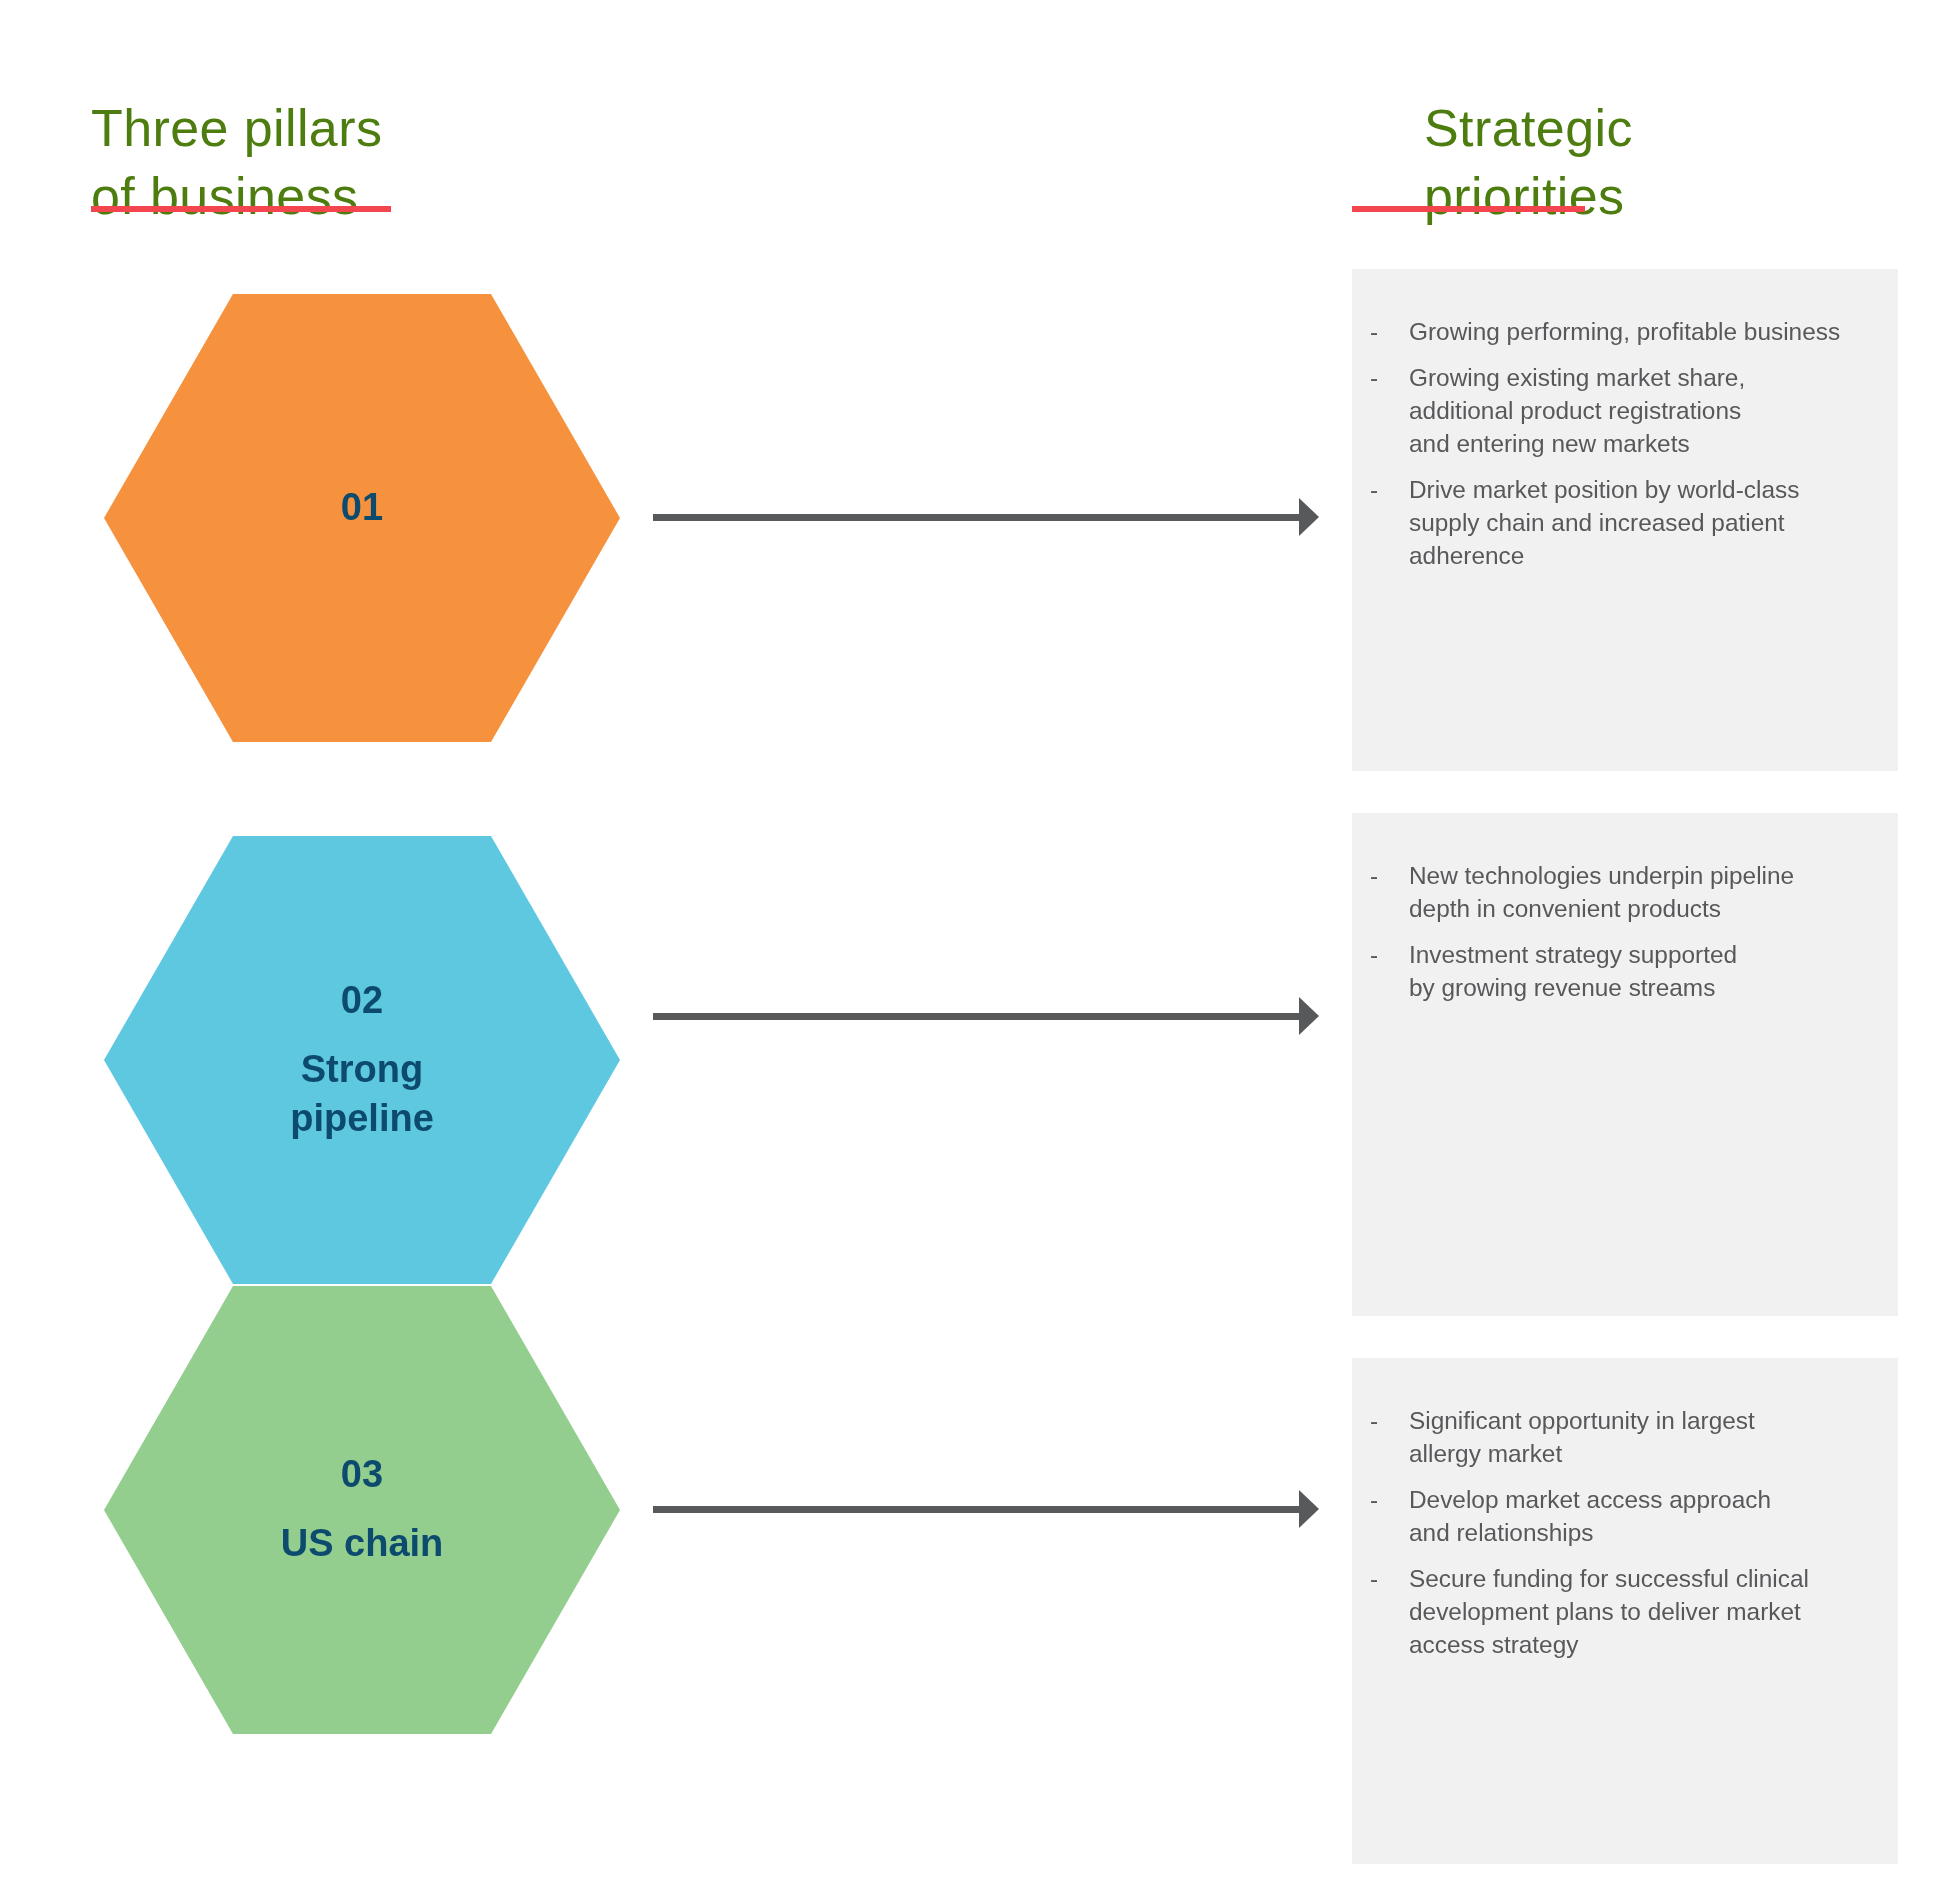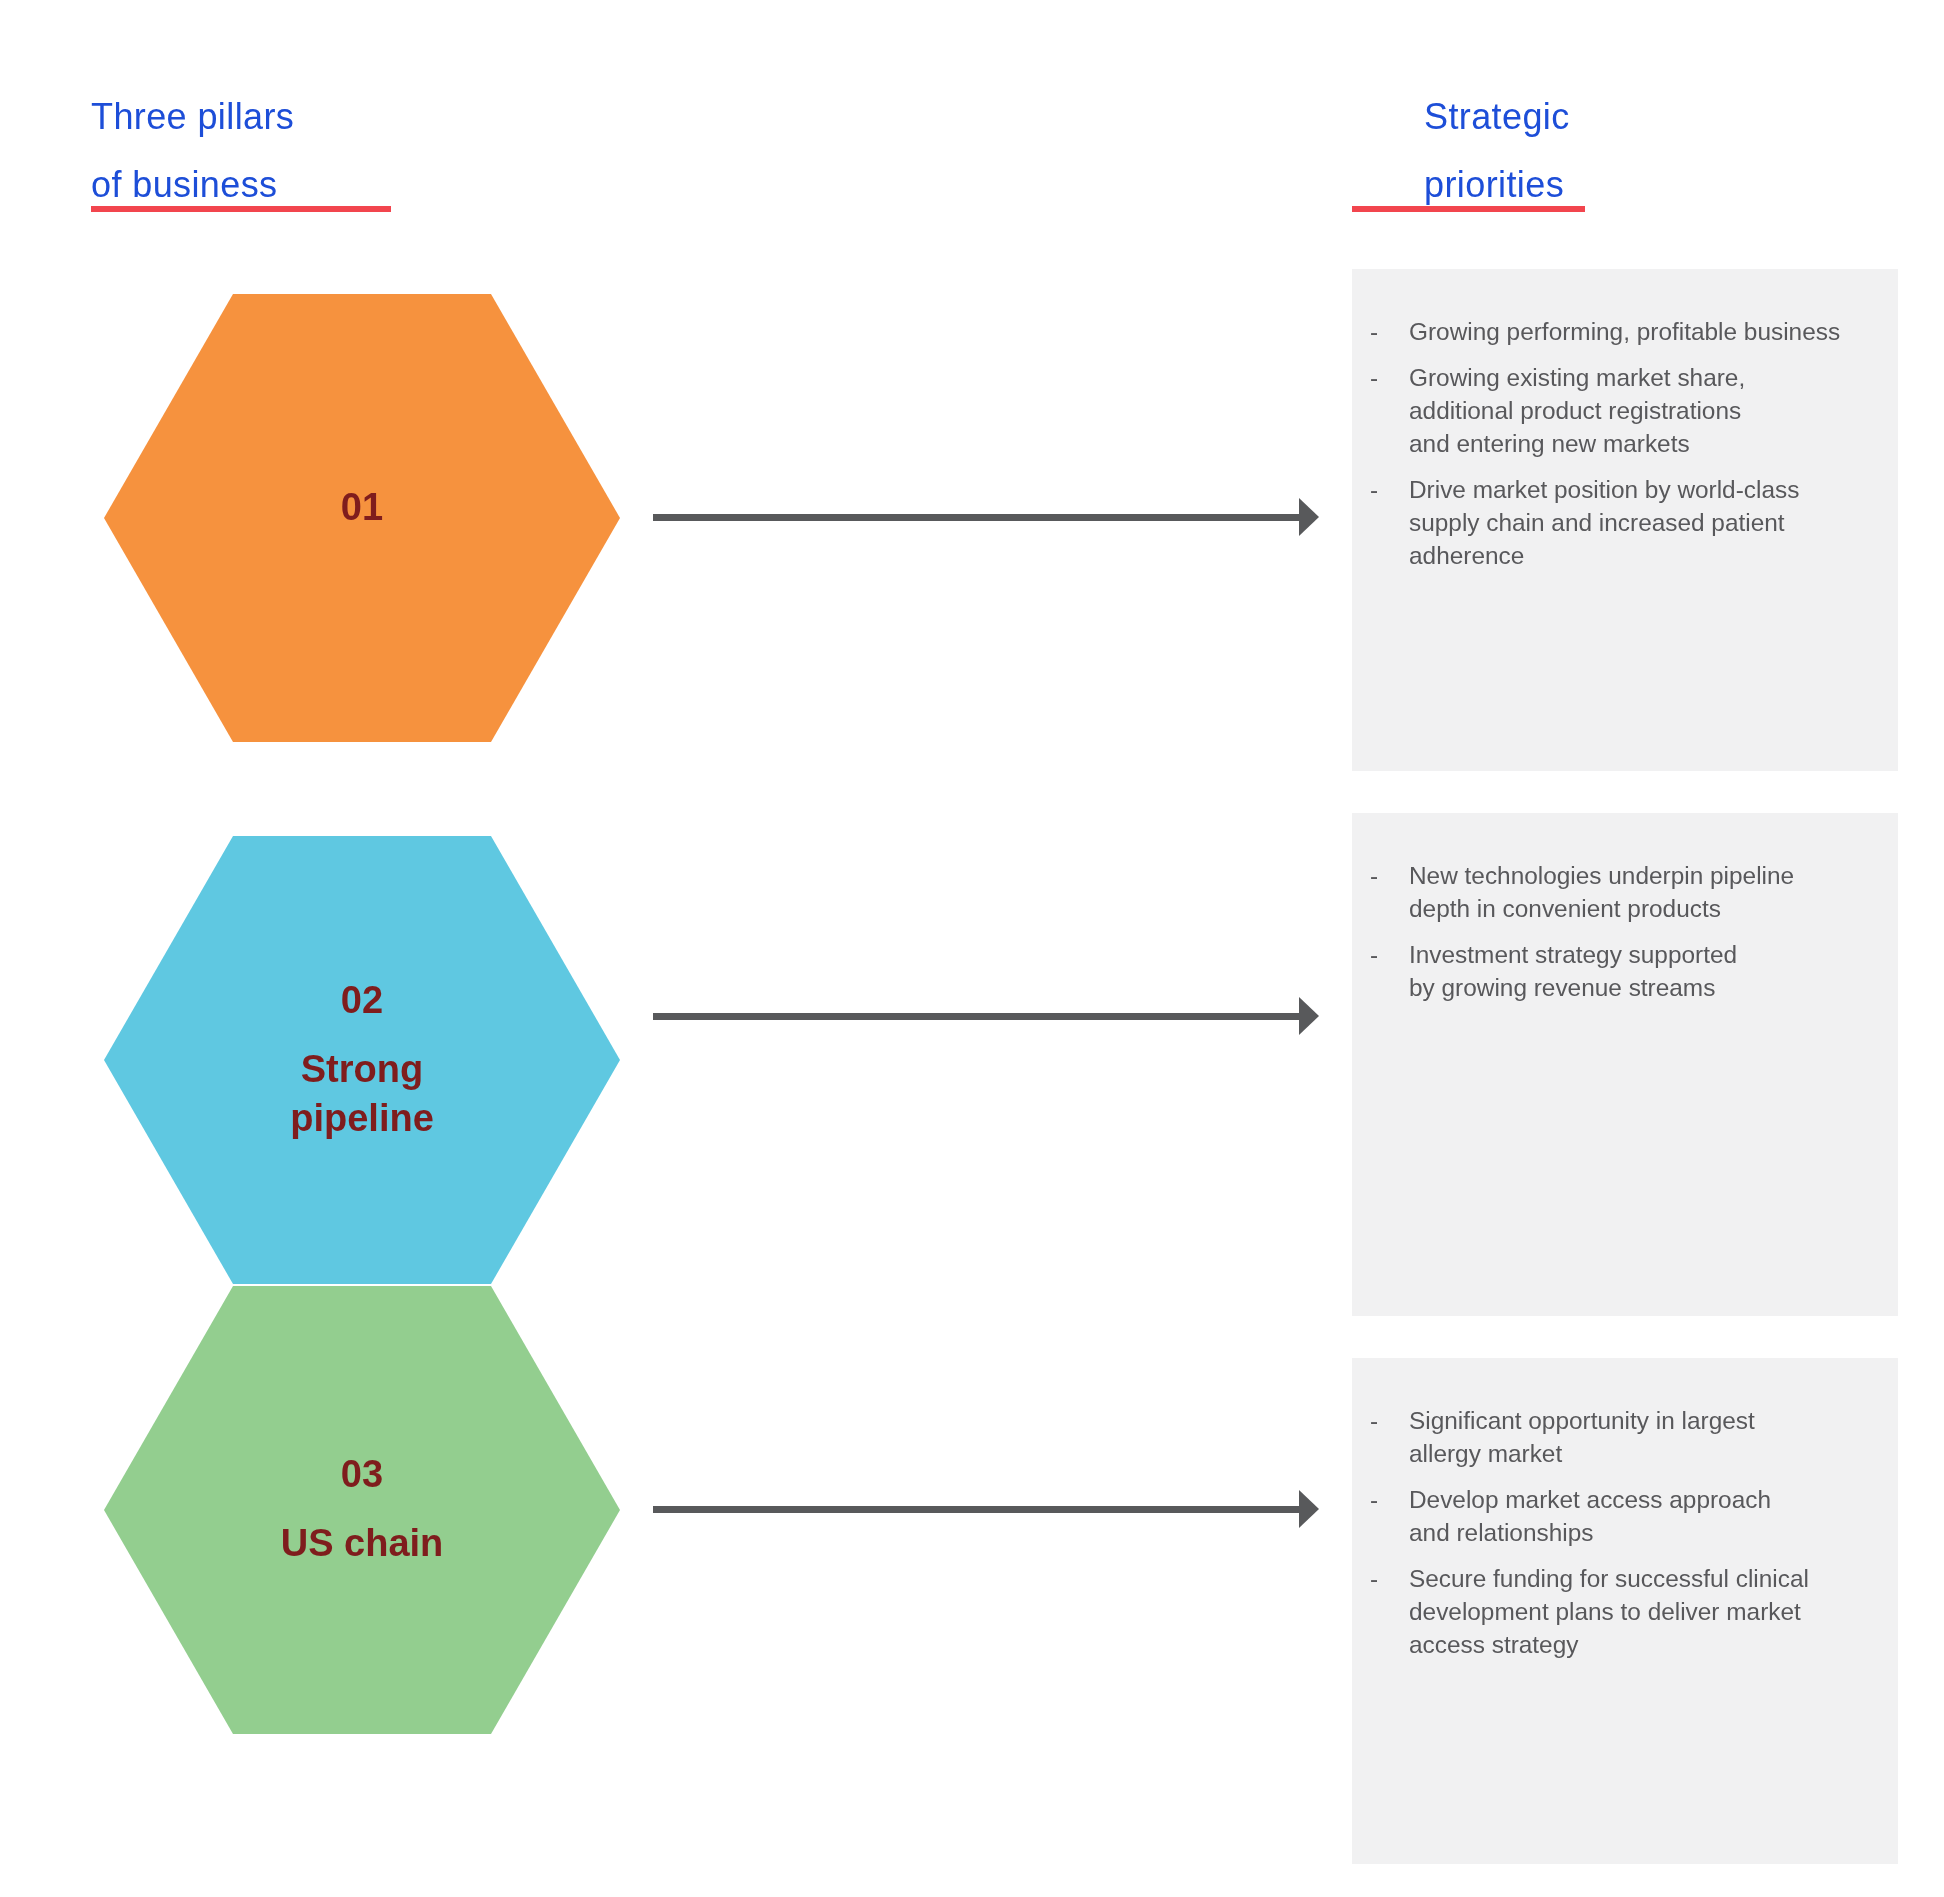--- a/index.html
+++ b/index.html
@@ -9,24 +9,24 @@
     position: relative;
     background: #ffffff;
     font-family: "Liberation Sans", sans-serif;
     overflow: hidden;
   }
 
   
   .col-title {
     position: absolute;
     top: 59px;
-    font-size: 36px;
+    font-size: 52px;
     line-height: 68px;
     font-weight: 500;
-    color: #1d4ed8;
+    color: #4d7c0f;
     white-space: pre-line;
     letter-spacing: 0.4px;
   }
   .col-title.left  { left: 91px; }
   .col-title.right { left: 1424px; }
 
   .title-underline {
     position: absolute;
     top: 206px;
     height: 5.7px;
@@ -40,21 +40,21 @@
     position: absolute;
     left: 104px;
     width: 516px;
     height: 448px;
     clip-path: polygon(0% 50%, 25% 0%, 75% 0%, 100% 50%, 75% 100%, 25% 100%);
     display: flex;
     flex-direction: column;
     align-items: center;
     justify-content: center;
     text-align: center;
-    color: #7f1d1d;
+    color: #0c4a6e;
     font-weight: 700;
   }
   .hex.hex1 { top: 294px;  background: #F6923E; }
   .hex.hex2 { top: 836px;  background: #5FC8E1; }
   .hex.hex3 { top: 1286px; background: #93CE8F; }
   .hex .num {
     font-size: 38px;
     line-height: 44px;
     margin-bottom: 23px;
   }

